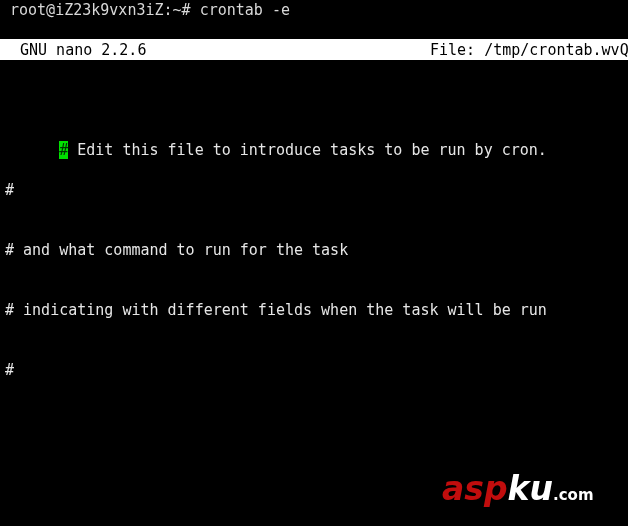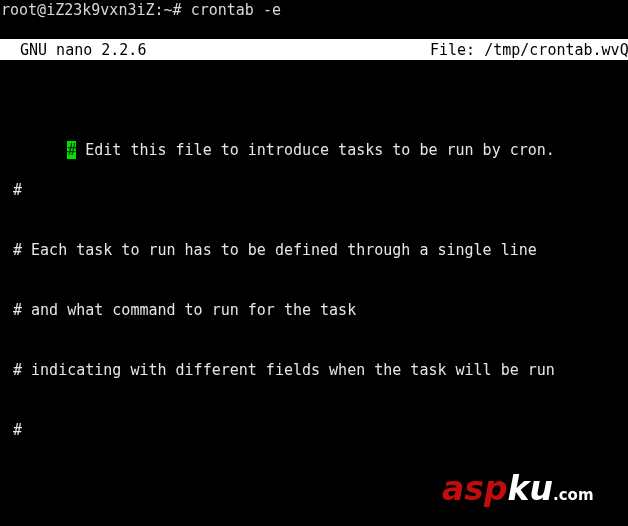--- a/index.html
+++ b/index.html
@@ -29,21 +29,21 @@
     white-space: pre;
   }
   
   #prompt-line {
     position: absolute;
     left: 0px;
     top: 0px;
     width: 628px;
     height: 20px;
     color: #d8d8d8;
-    padding-left: 1px;
+    padding-left: 10px;
     box-sizing: border-box;
   }
   
   #nano-titlebar {
     position: absolute;
     left: 0px;
     top: 39px;
     width: 628px;
     height: 21px;
     background: #ffffff;
@@ -74,21 +74,21 @@
     left: 0px;
     top: 80px;
     width: 628px;
     height: 446px;
     color: #e6e6e6;
   }
   .editor-line {
     position: relative;
     height: 20px;
     line-height: 20px;
-    padding-left: 13px;
+    padding-left: 5px;
     white-space: pre;
     color: #e6e6e6;
   }
   .cursor-cell {
     background: #00e000;
     color: #003000;
   }
   
   #watermark {
     position: absolute;
@@ -145,21 +145,20 @@
       <span id="nano-version" class="mono">GNU nano 2.2.6</span>
       <span id="nano-filename" class="mono">File: /tmp/crontab.wvQJ</span>
     </div>
   </div>
 
   <div id="editor" class="mono">
     <div class="editor-line">
       <span class="cursor-cell">#</span><span> Edit this file to introduce tasks to be run by cron.</span>
     </div>
     <div class="editor-line">#</div>
-    <div class="editor-line"># Each task to run has to be defined through a single line</div>
     <div class="editor-line"># and what command to run for the task</div>
     <div class="editor-line"># indicating with different fields when the task will be run</div>
     <div class="editor-line">#</div>
     
     
     
     
     
     
     

